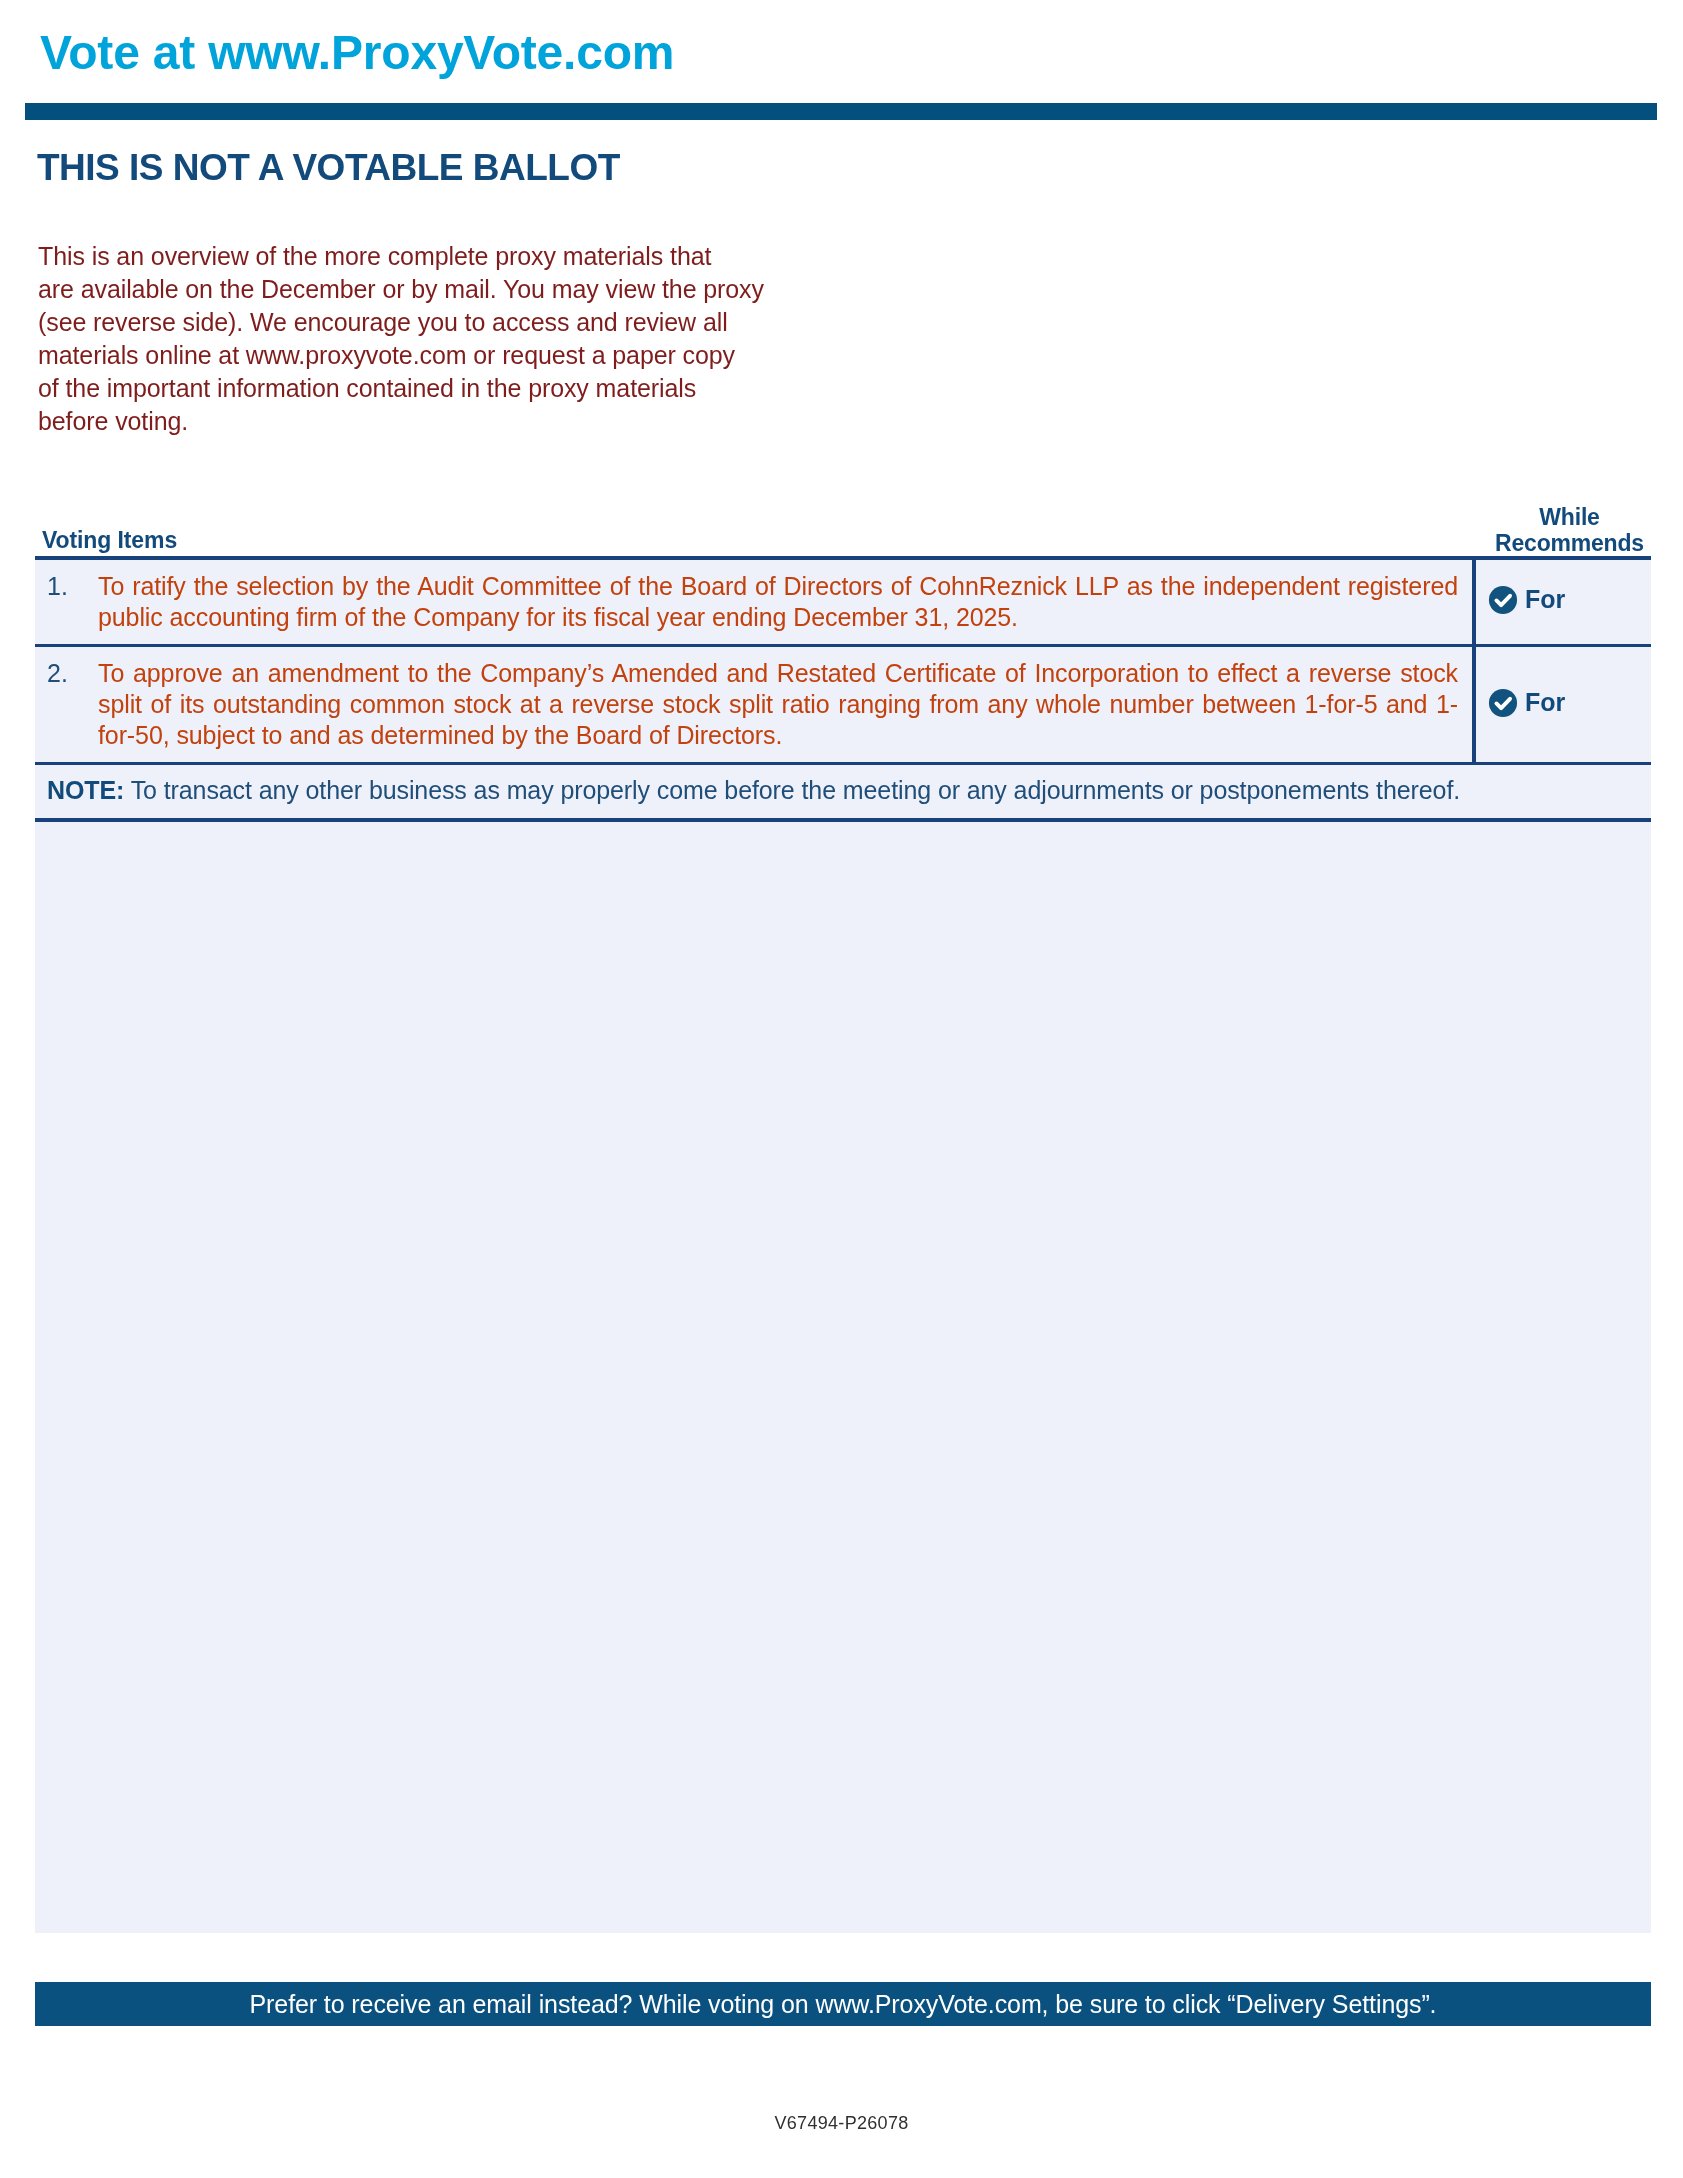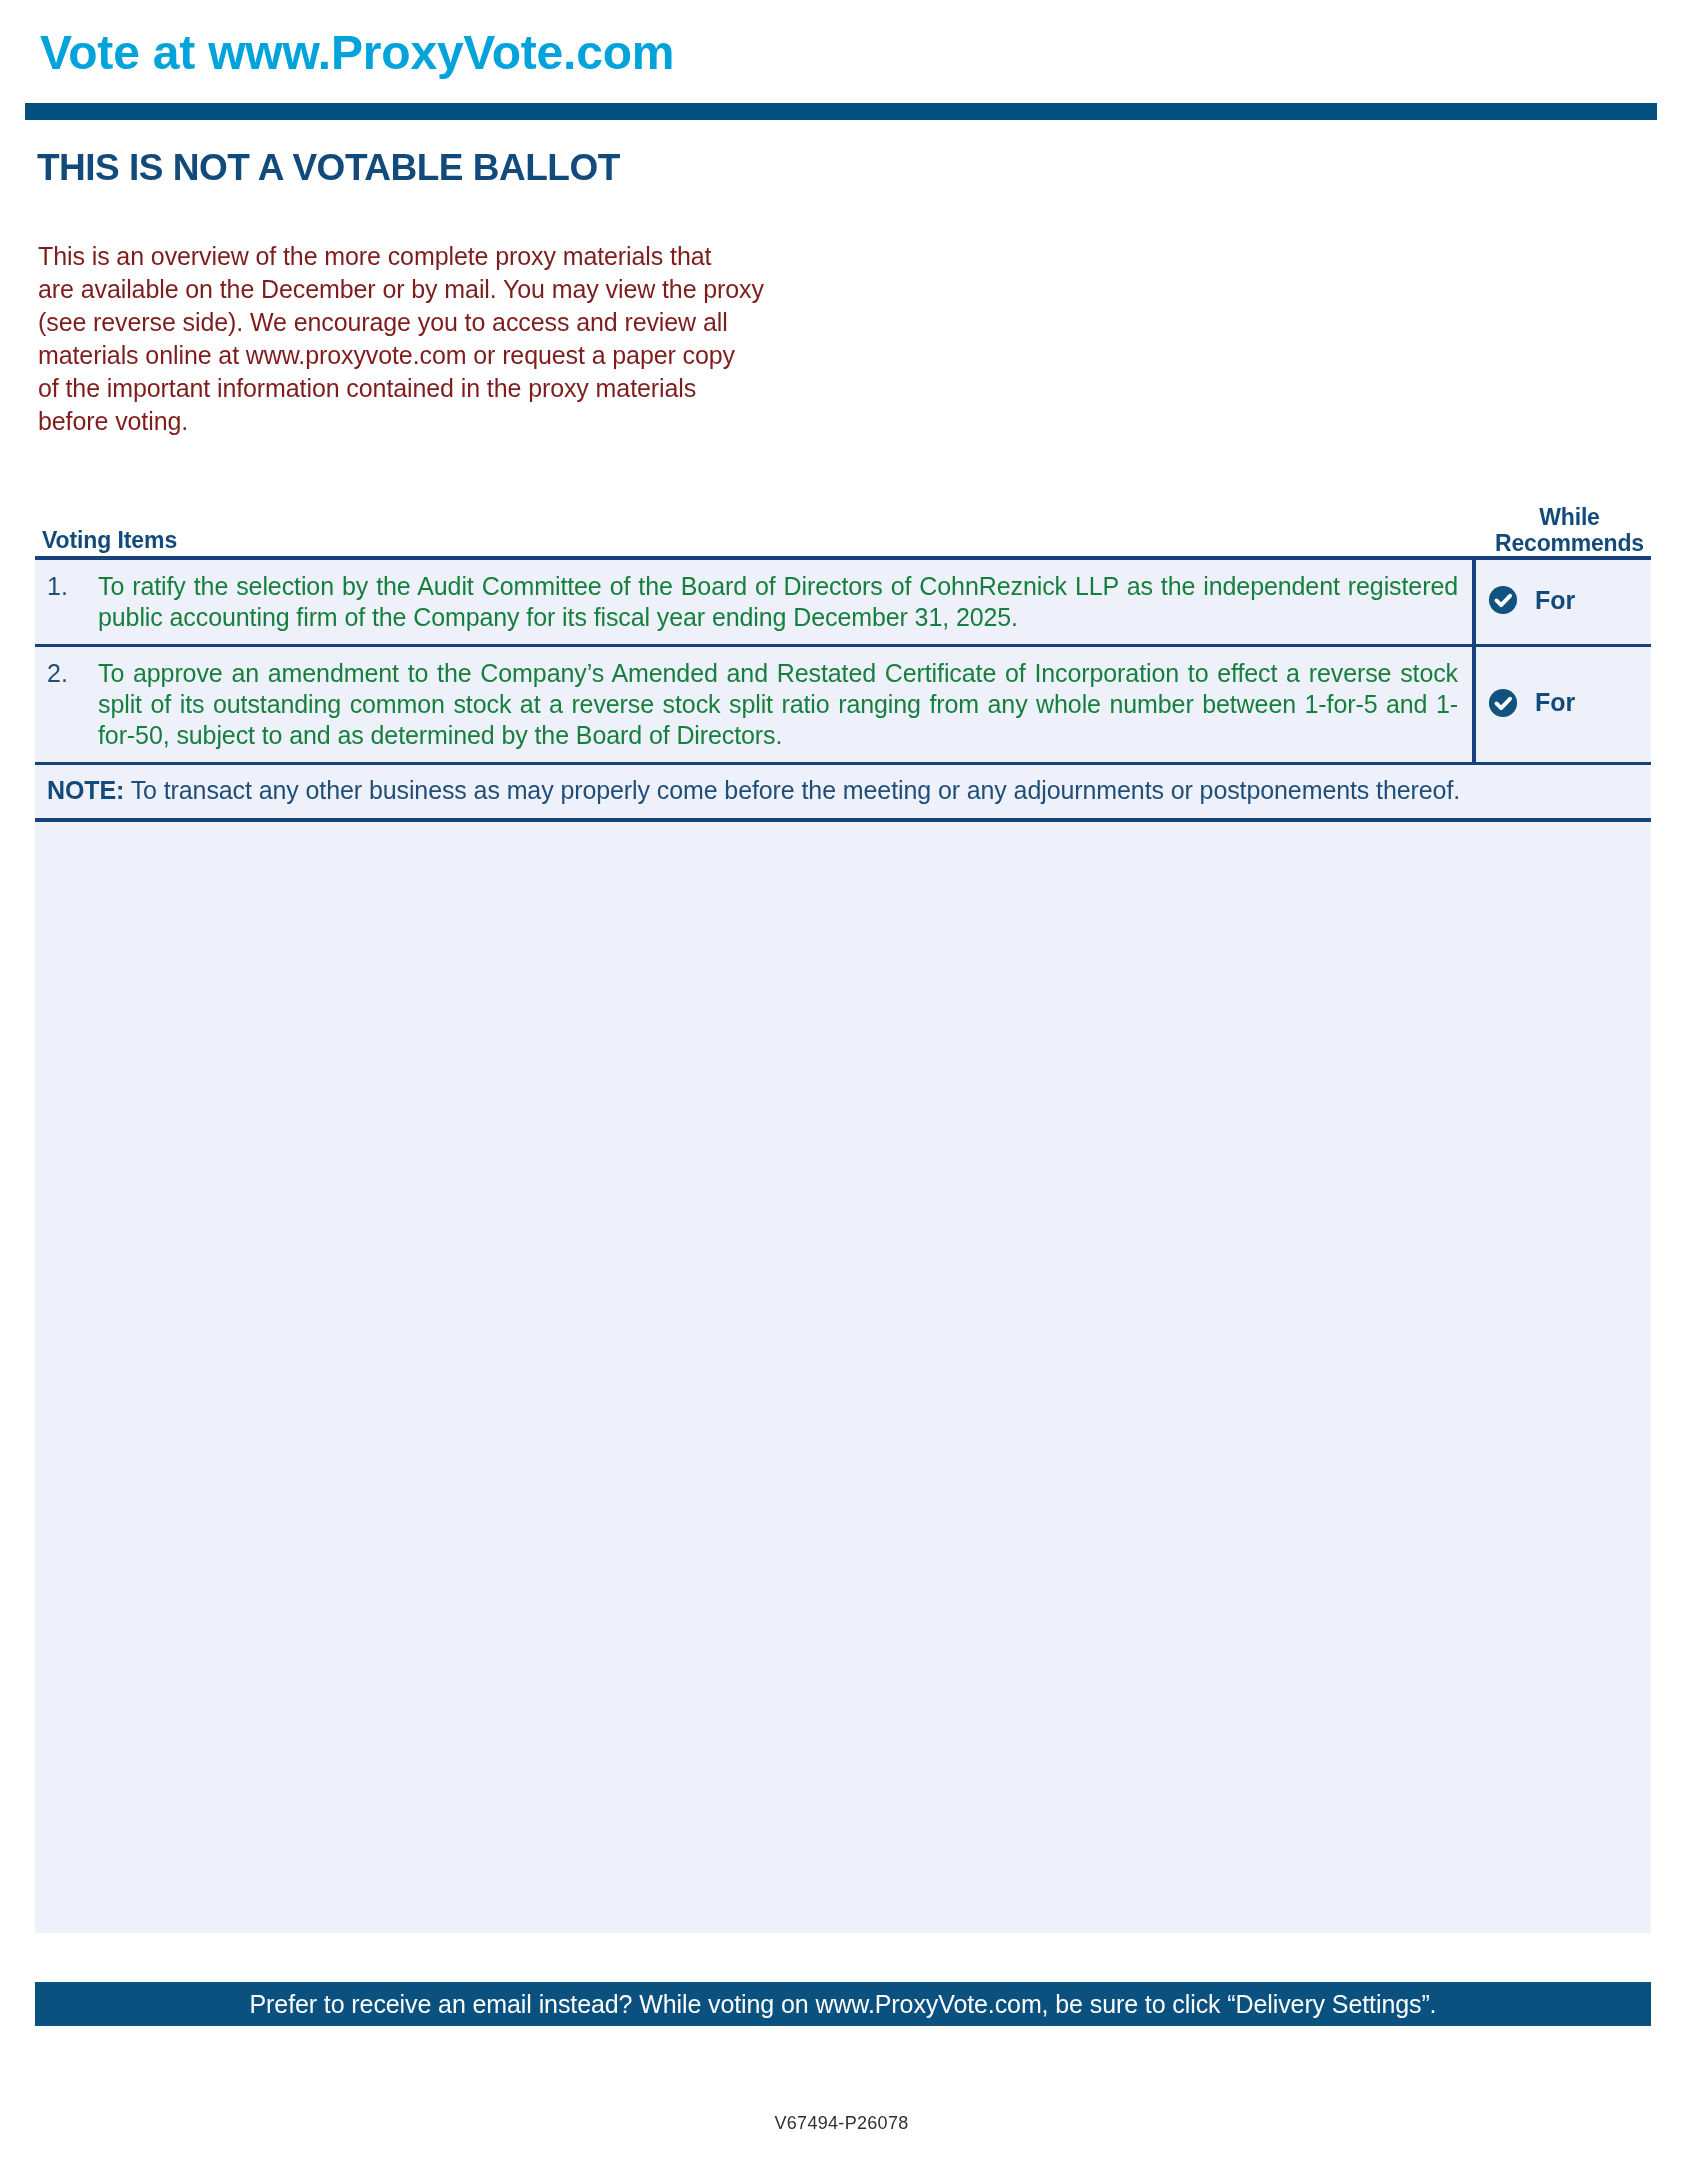--- a/index.html
+++ b/index.html
@@ -119,21 +119,21 @@
     vertical-align: top;
     padding: 11px 0 11px 12px;
     font-size: 25px;
     color: #1f4e79;
     line-height: 31px;
   }
   .vt-table td.text-cell {
     vertical-align: top;
     padding: 11px 14px 11px 0;
     font-size: 25px;
-    color: #15803d;
+    color: #c2410c;
     line-height: 31px;
     text-align: justify;
     letter-spacing: -0.1px;
   }
   .vt-table td.rec-cell {
     width: 163px;
     border-left: 4px solid #17427c;
     vertical-align: middle;
     padding: 0 0 0 12px;
     white-space: nowrap;
@@ -146,22 +146,22 @@
     line-height: 31px;
     letter-spacing: -0.1px;
   }
   .note-label {
     font-weight: bold;
     color: #134a7c;
   }
 
   .rec-badge {
     display: inline-flex;
-    align-items: center;
-    gap: 17px;
+    align-items: flex-start;
+    gap: 7px;
   }
   .check-icon {
     display: inline-block;
     width: 30px;
     height: 30px;
     flex: 0 0 30px;
   }
   .rec-text {
     font-size: 25px;
     font-weight: bold;

